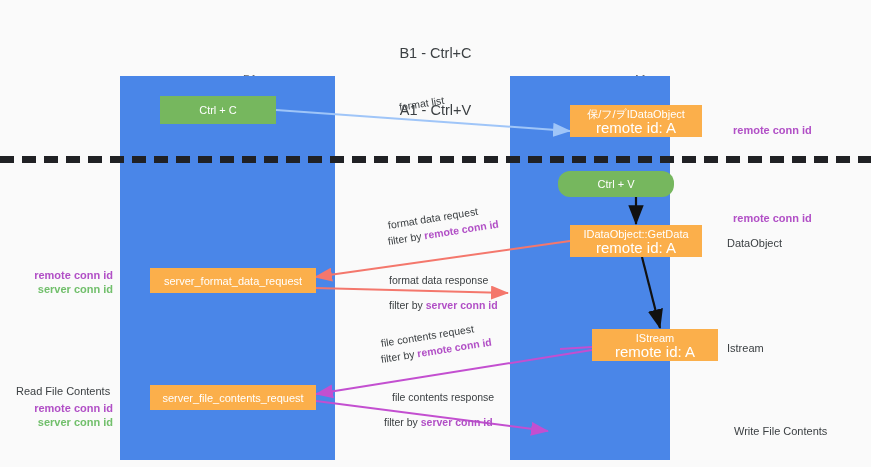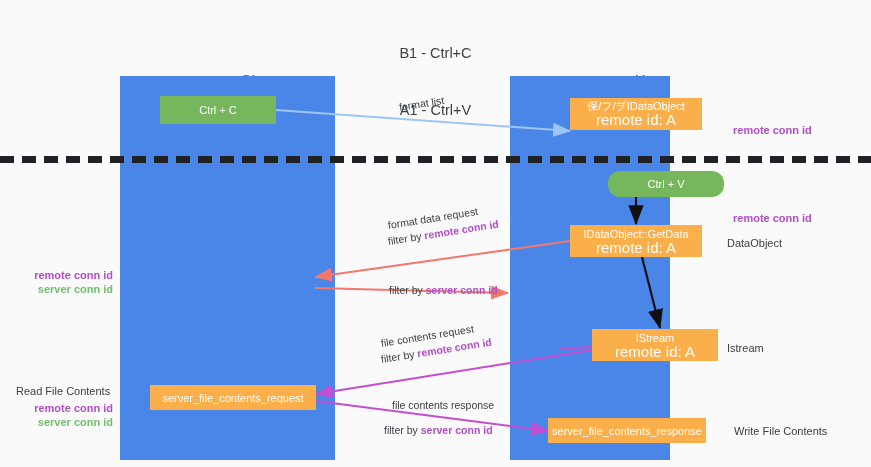--- a/index.html
+++ b/index.html
@@ -124,78 +124,81 @@
 
     <line x1="560" y1="349" x2="592" y2="347" stroke="#c34fd0" stroke-width="2"></line>
   </svg>
 
   <div class="abs" id="divider"></div>
 
   <div class="abs node green" style="left:160px;top:96px;width:116px;height:28px;">
     <span>Ctrl + C</span>
   </div>
 
-  <div class="abs node orange" style="left:570px;top:98px;width:132px;height:32px;justify-content:flex-end;">
+  <div class="abs node orange" style="left:570px;top:105px;width:132px;height:32px;">
     <span>保/フ/ヺIDataObject</span>
     <span class="sub">remote id: A</span>
   </div>
 
-  <div class="abs node green" style="left:608px;top:171px;width:116px;height:26px;border-radius:12px;">
+  <div class="abs node green" style="left:558px;top:171px;width:116px;height:26px;border-radius:12px;">
     <span>Ctrl + V</span>
   </div>
 
   <div class="abs node orange" style="left:570px;top:225px;width:132px;height:32px;">
     <span>IDataObject::GetData</span>
     <span class="sub">remote id: A</span>
   </div>
 
+  <div class="abs node orange" style="left:150px;top:268px;width:166px;height:25px;">
+    <span>server_format_data_request</span>
+  </div>
 
 
   <div class="abs node orange" style="left:592px;top:329px;width:126px;height:32px;">
     <span>IStream</span>
     <span class="sub">remote id: A</span>
   </div>
 
   <div class="abs node orange" style="left:150px;top:385px;width:166px;height:25px;">
     <span>server_file_contents_request</span>
   </div>
 
-  <div class="abs node orange" style="left:548px;top:418px;width:158px;height:25px;">
-    <span>server_file_contents_response</span>
-  </div>
 
   <div class="abs elabel" style="left:398px;top:100px;">
     <span class="rot-up" style="display:inline-block;">format list</span>
   </div>
 
   <div class="abs" style="left:388px;top:218px;">
     <div class="elabel rot-up" style="transform-origin:left center;">
       <span>format data request</span>
     </div>
     <div class="elabel rot-up" style="transform-origin:left center;margin-top:1px;">
       <span>filter by </span><span class="hl purple">remote conn id</span>
     </div>
   </div>
 
   <div class="abs" style="left:389px;top:273px;">
+    <div class="elabel">
+      <span>format data response</span>
+    </div>
     <div class="elabel" style="margin-top:10px;">
       <span>filter by </span><span class="hl purple">server conn id</span>
     </div>
   </div>
 
   <div class="abs" style="left:381px;top:336px;">
     <div class="elabel rot-up" style="transform-origin:left center;">
       <span>file contents request</span>
     </div>
     <div class="elabel rot-up" style="transform-origin:left center;margin-top:1px;">
       <span>filter by </span><span class="hl purple">remote conn id</span>
     </div>
   </div>
 
-  <div class="abs" style="left:392px;top:398px;">
+  <div class="abs" style="left:392px;top:390px;">
     <div class="elabel">
       <span>file contents response</span>
     </div>
     <div class="elabel" style="margin-top:10px;margin-left:-8px;">
       <span>filter by </span><span class="hl purple">server conn id</span>
     </div>
   </div>
 
   <div class="abs ann ann-right purple" style="left:733px;top:123px;">remote conn id</div>
 

